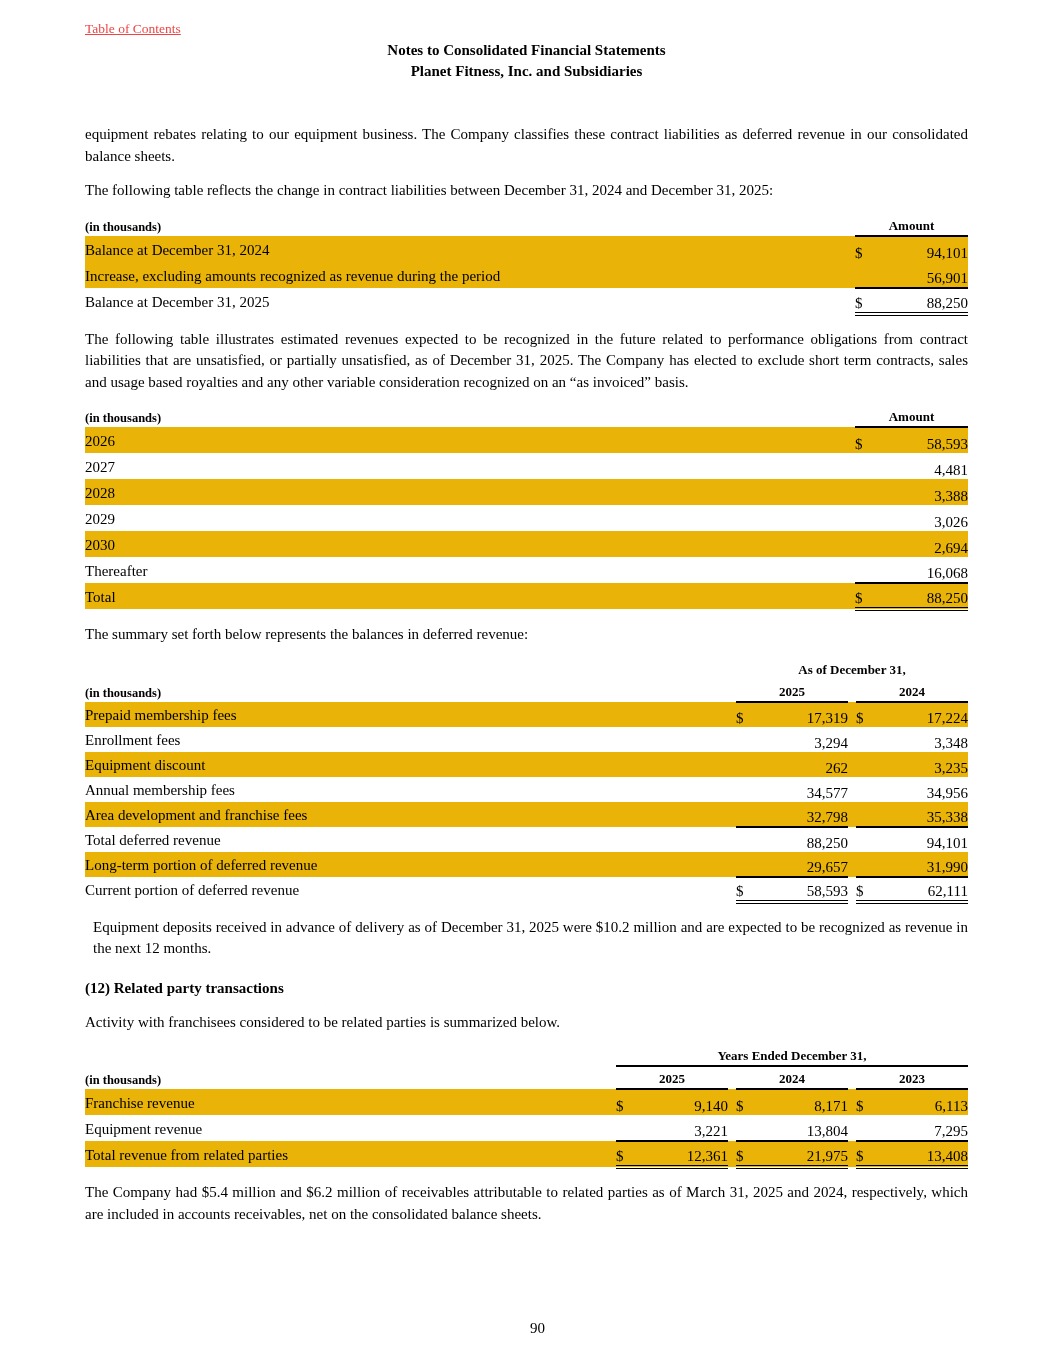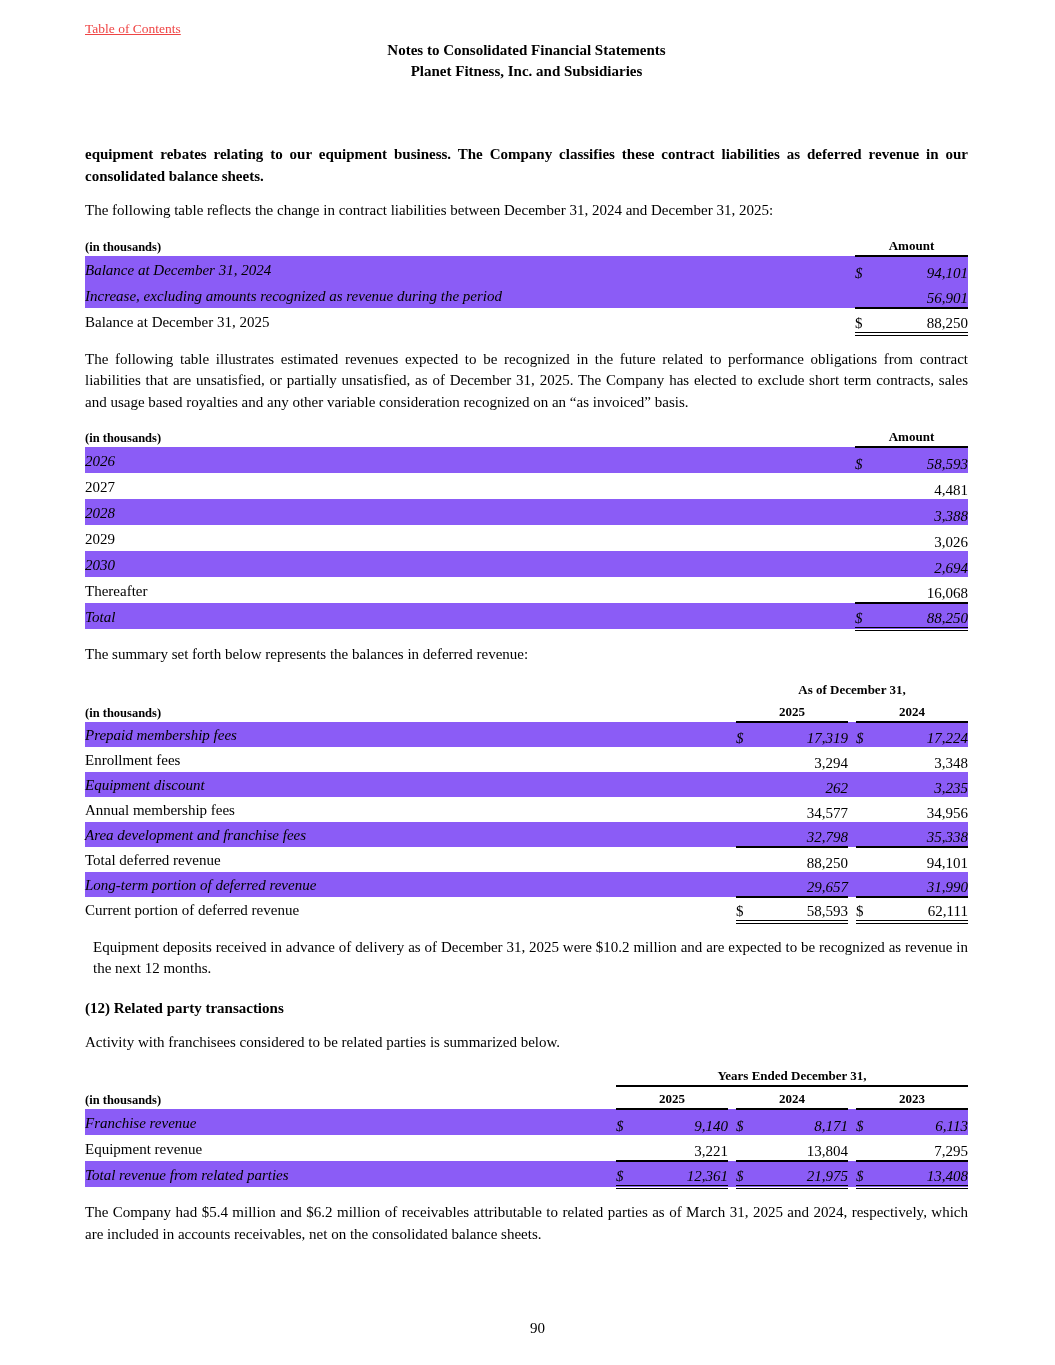--- a/index.html
+++ b/index.html
@@ -11,37 +11,37 @@
   }
   .page { position:relative; width:1055px; height:1365px; padding:20px 87px 0 85px; overflow:hidden; }
 
   .toc-link {
     color:#ef4444; text-decoration:underline;
     font-size:13.5px; cursor:pointer; display:inline-block;
   }
   .title-block { margin-top:3px; text-align:center; font-weight:bold; line-height:21px; }
 
   p.body-text { margin-top:13px; text-align:justify; line-height:21.5px; }
-  p.first-para { margin-top:62px;font-weight:bold; }
+  p.first-para { margin-top:42px; }
   .section-heading { font-weight:bold; margin-top:18px; line-height:21px; }
 
   table.fin {
     width:100%; border-collapse:collapse; table-layout:fixed;
     font-size:15px; margin-top:12px;
   }
   table.fin td { vertical-align:bottom; line-height:18px; padding:0; }
   tr.data-row td { height:26px; }
   table.t-deferred tr.data-row td { height:25px; }
   td.lbl { text-align:left; padding-left:4px; }
   td.ind1 { padding-left:14px; }
   td.ind2 { padding-left:22px; }
   td.dollar { text-align:left; padding-left:3px; padding-bottom:3px; }
   td.val { text-align:right; padding-right:5px; padding-bottom:3px; }
   tr.data-row td.lbl { padding-bottom:3px; }
-  tr.blue td { background:#8b5cf6;font-style:italic; }
+  tr.blue td { background:#eab308; }
   .bb  { border-bottom:2px solid #000; }
   .bbd { border-bottom:4px double #000; }
   td.unit { font-weight:bold; font-size:12.5px; padding-left:4px; height:22px; padding-bottom:2px; }
   td.amt-h { font-weight:bold; font-size:13px; text-align:center; height:22px; padding-bottom:2px; }
   td.span-h { font-weight:bold; font-size:13px; text-align:center; height:21px; padding-bottom:2px; }
   td.yr-h { font-weight:bold; font-size:13px; text-align:center; height:23px; padding-bottom:2px; }
 
   .t-contract { margin-top:12px; }
   .p3 { margin-top:20px; }
   .t-future { margin-top:18px; }

